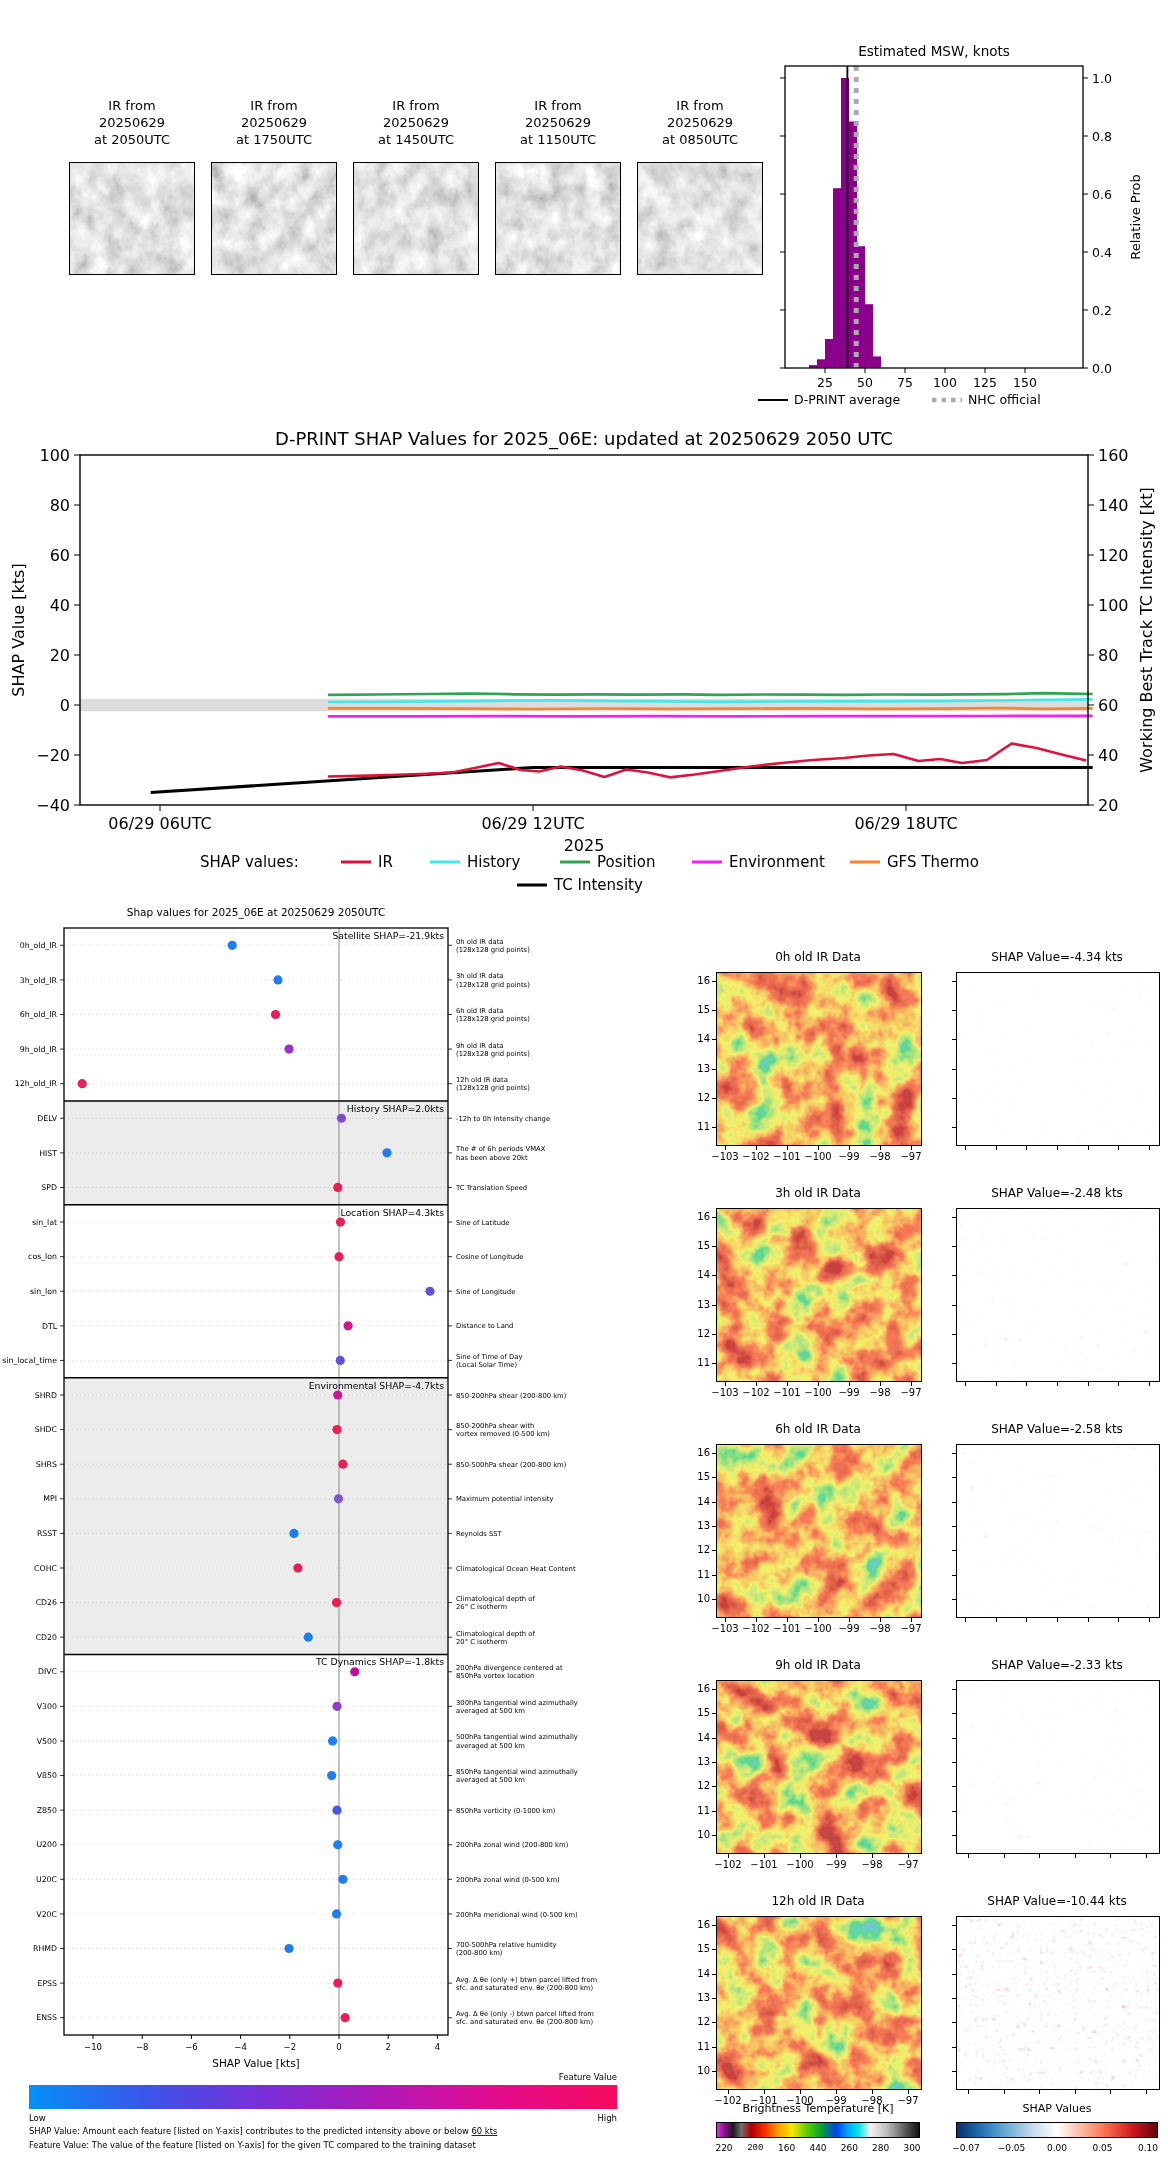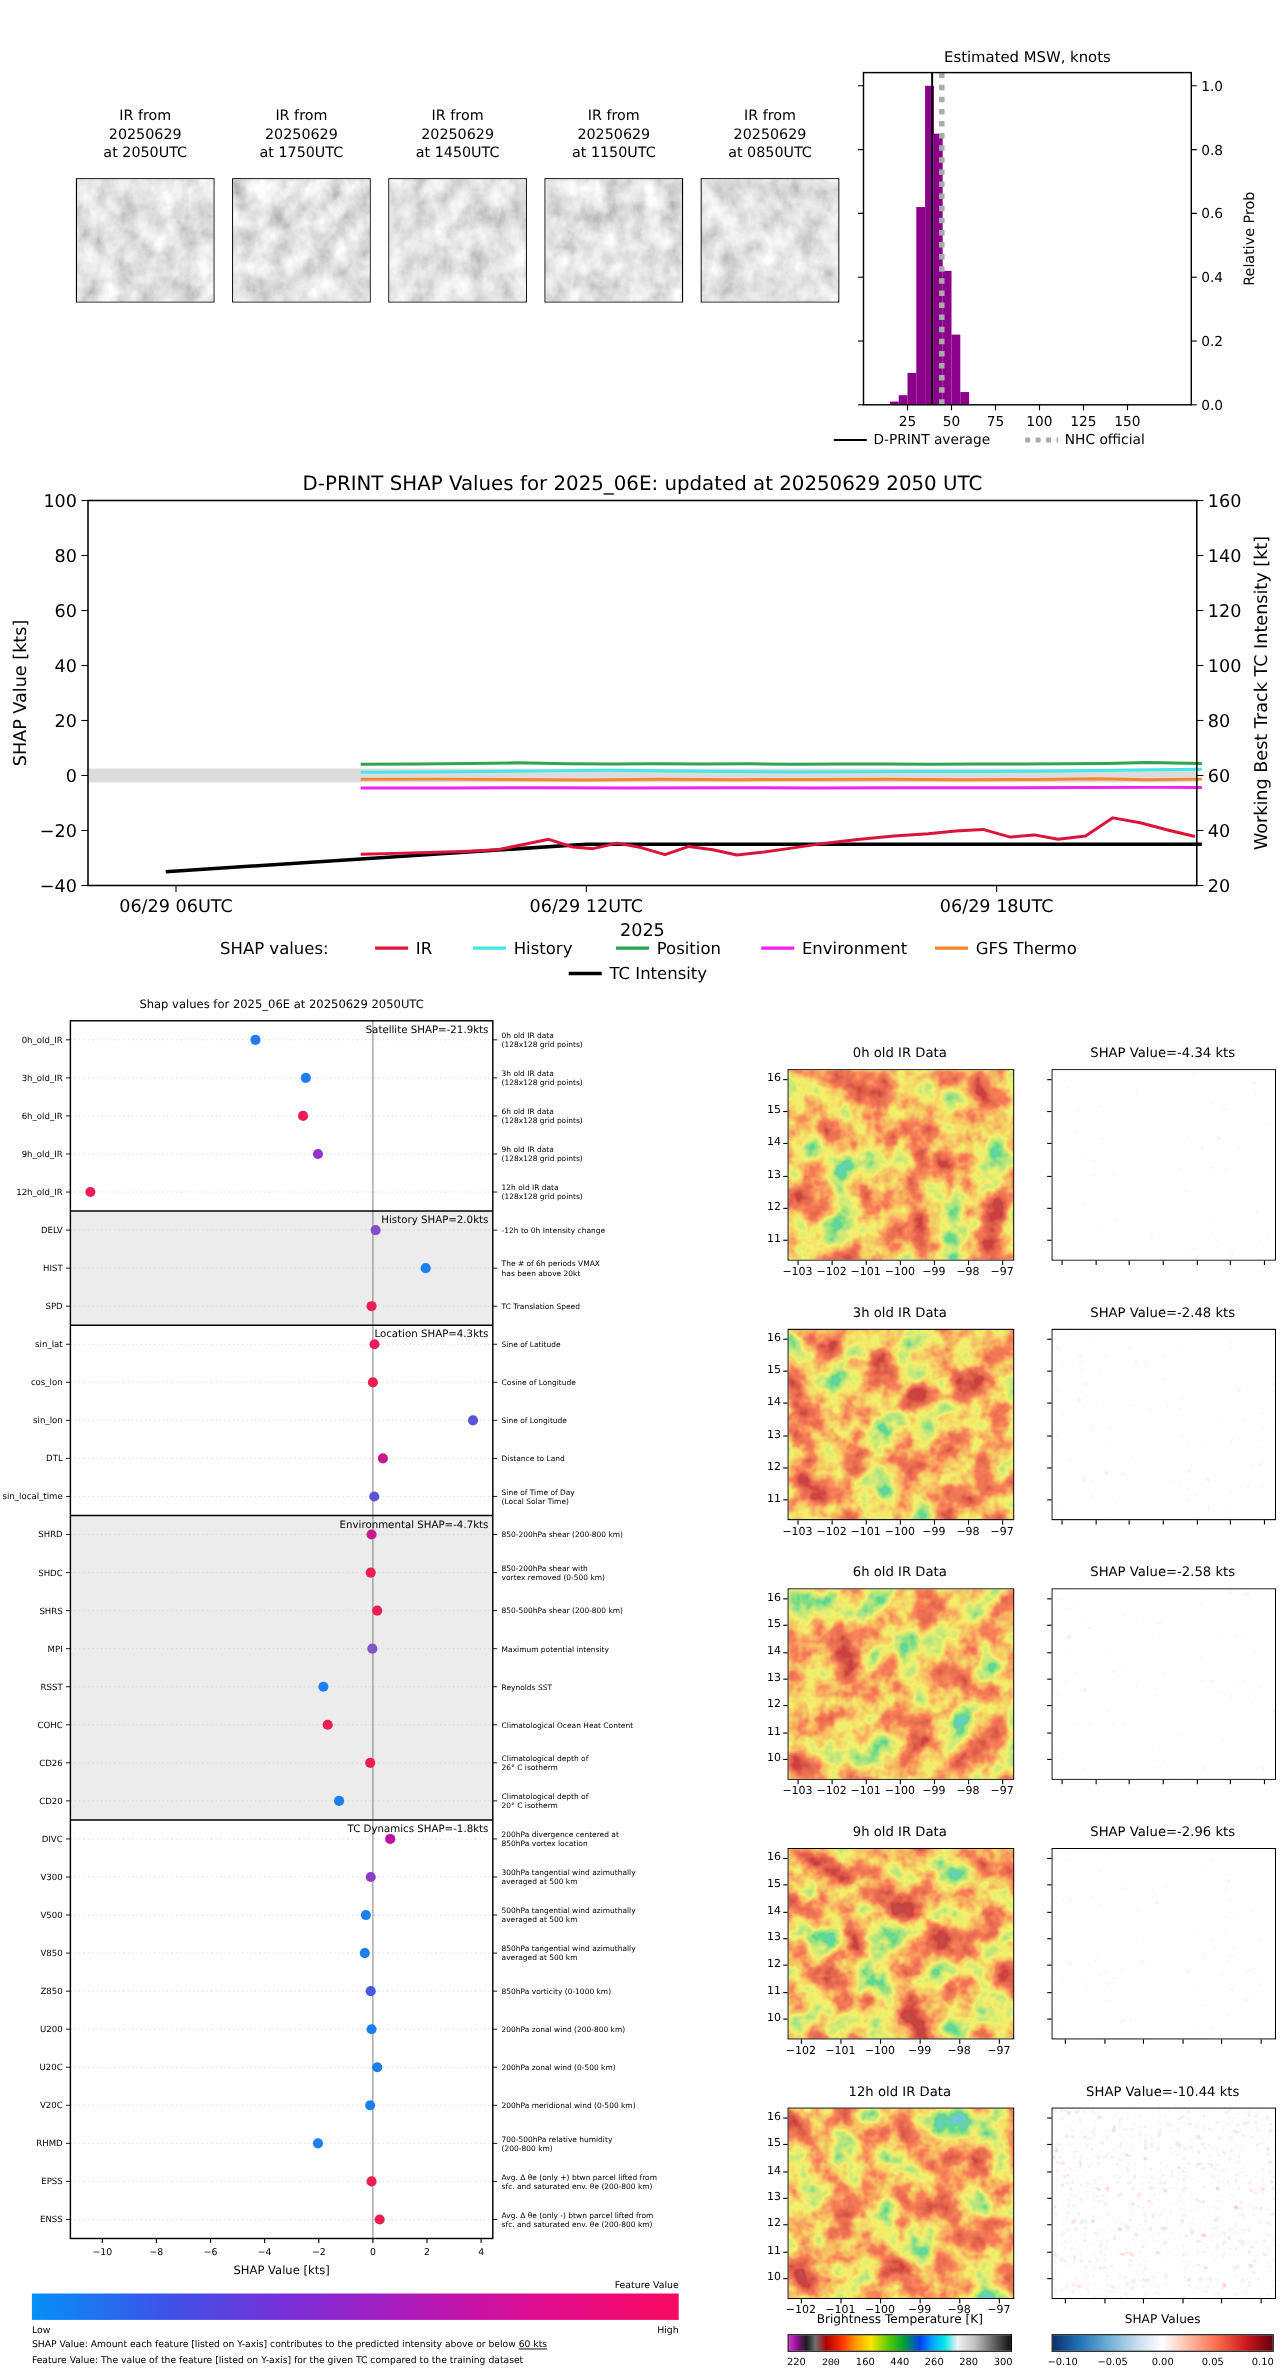--- a/index.html
+++ b/index.html
@@ -787,21 +787,21 @@
       <div class="tickmark" style="left: 349px; top: 688px; width: 1px; height: 4px;"></div>
       <div class="tickmark" style="left: 587.667px; top: 688px; width: 1px; height: 4px;"></div>
       <div class="tick-lab" style="left: 329px; top: 693px; width: 40px; text-align: center;">−99</div>
       <div class="tickmark" style="left: 380px; top: 688px; width: 1px; height: 4px;"></div>
       <div class="tickmark" style="left: 618.333px; top: 688px; width: 1px; height: 4px;"></div>
       <div class="tick-lab" style="left: 360px; top: 693px; width: 40px; text-align: center;">−98</div>
       <div class="tickmark" style="left: 411px; top: 688px; width: 1px; height: 4px;"></div>
       <div class="tickmark" style="left: 649px; top: 688px; width: 1px; height: 4px;"></div>
       <div class="tick-lab" style="left: 391px; top: 693px; width: 40px; text-align: center;">−97</div>
       <div class="cmp-sub" style="left: 216px; top: 728px; width: 204px;">9h old IR Data</div>
-      <div class="cmp-sub" style="left: 456px; top: 728px; width: 202px;">SHAP Value=-2.96 kts</div>
+      <div class="cmp-sub" style="left: 456px; top: 728px; width: 202px;">SHAP Value=-2.33 kts</div>
       <div class="map-box" style="left: 216px; top: 750px; width: 206px; height: 174px;">
         <svg width="204" height="172">
           <rect width="204" height="172" filter="url(#f-ir-3)"></rect>
         </svg>
       </div>
       <div class="map-box" style="left: 456px; top: 750px; width: 204px; height: 174px;">
         <svg width="202" height="172">
           <rect width="202" height="172" filter="url(#f-sh-3)"></rect>
         </svg>
       </div>
@@ -899,19 +899,19 @@
       <div class="cbar-title" style="left: 456px; top: 1172px; width: 202px;">SHAP Values</div>
       <div class="cbar" style="left: 216px; top: 1192px; width: 204px; height: 16px; background: linear-gradient(90deg, rgb(214, 51, 214) 0%, rgb(138, 15, 138) 4%, rgb(26, 26, 26) 8%, rgb(112, 112, 112) 12%, rgb(176, 0, 0) 17%, rgb(255, 51, 0) 24%, rgb(255, 153, 0) 30%, rgb(255, 230, 0) 37%, rgb(85, 204, 0) 45%, rgb(0, 158, 54) 52%, rgb(0, 64, 238) 59%, rgb(0, 170, 255) 65%, rgb(0, 230, 230) 70%, rgb(242, 242, 242) 76%, rgb(191, 191, 191) 84%, rgb(102, 102, 102) 92%, rgb(17, 17, 17) 100%);"></div>
       <div class="cbar" style="left: 456px; top: 1192px; width: 202px; height: 16px; background: linear-gradient(90deg, rgb(8, 48, 107) 0%, rgb(33, 113, 181) 12%, rgb(107, 174, 214) 25%, rgb(198, 219, 239) 38%, rgb(255, 255, 255) 50%, rgb(252, 187, 161) 62%, rgb(251, 106, 74) 75%, rgb(203, 24, 29) 88%, rgb(103, 0, 13) 100%);"></div>
       <div class="cbar-tick" style="left: 209px; top: 1213px; width: 30px;">220</div>
       <div class="cbar-tick" style="left: 240.333px; top: 1213px; width: 30px; font-family: Liberation Mono, monospace;">200</div>
       <div class="cbar-tick" style="left: 271.667px; top: 1213px; width: 30px;">160</div>
       <div class="cbar-tick" style="left: 303px; top: 1213px; width: 30px;">440</div>
       <div class="cbar-tick" style="left: 334.333px; top: 1213px; width: 30px;">260</div>
       <div class="cbar-tick" style="left: 365.667px; top: 1213px; width: 30px;">280</div>
       <div class="cbar-tick" style="left: 397px; top: 1213px; width: 30px;">300</div>
-      <div class="cbar-tick" style="left: 446px; top: 1213px; width: 40px;">−0.10</div>
+      <div class="cbar-tick" style="left: 446px; top: 1213px; width: 40px;">−0.07</div>
       <div class="cbar-tick" style="left: 491.5px; top: 1213px; width: 40px;">−0.05</div>
       <div class="cbar-tick" style="left: 537px; top: 1213px; width: 40px;">0.00</div>
       <div class="cbar-tick" style="left: 582.5px; top: 1213px; width: 40px;">0.05</div>
       <div class="cbar-tick" style="left: 628px; top: 1213px; width: 40px;">0.10</div>
     </div>
 </div>
 
 </body></html>

